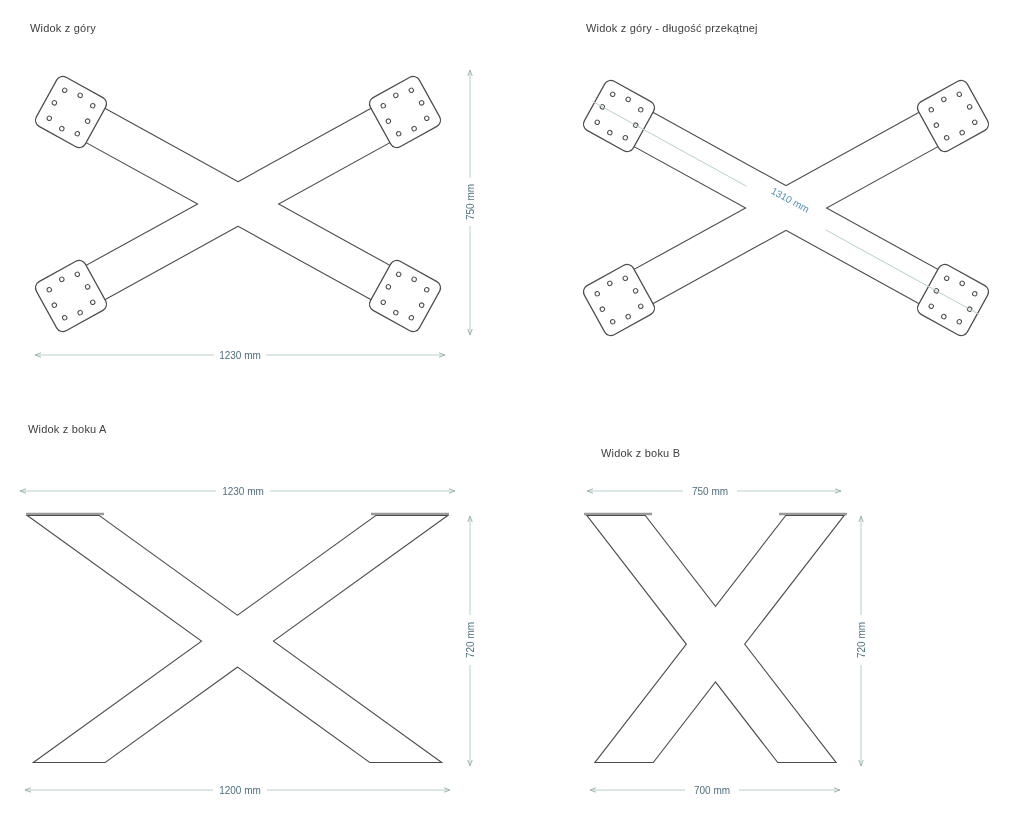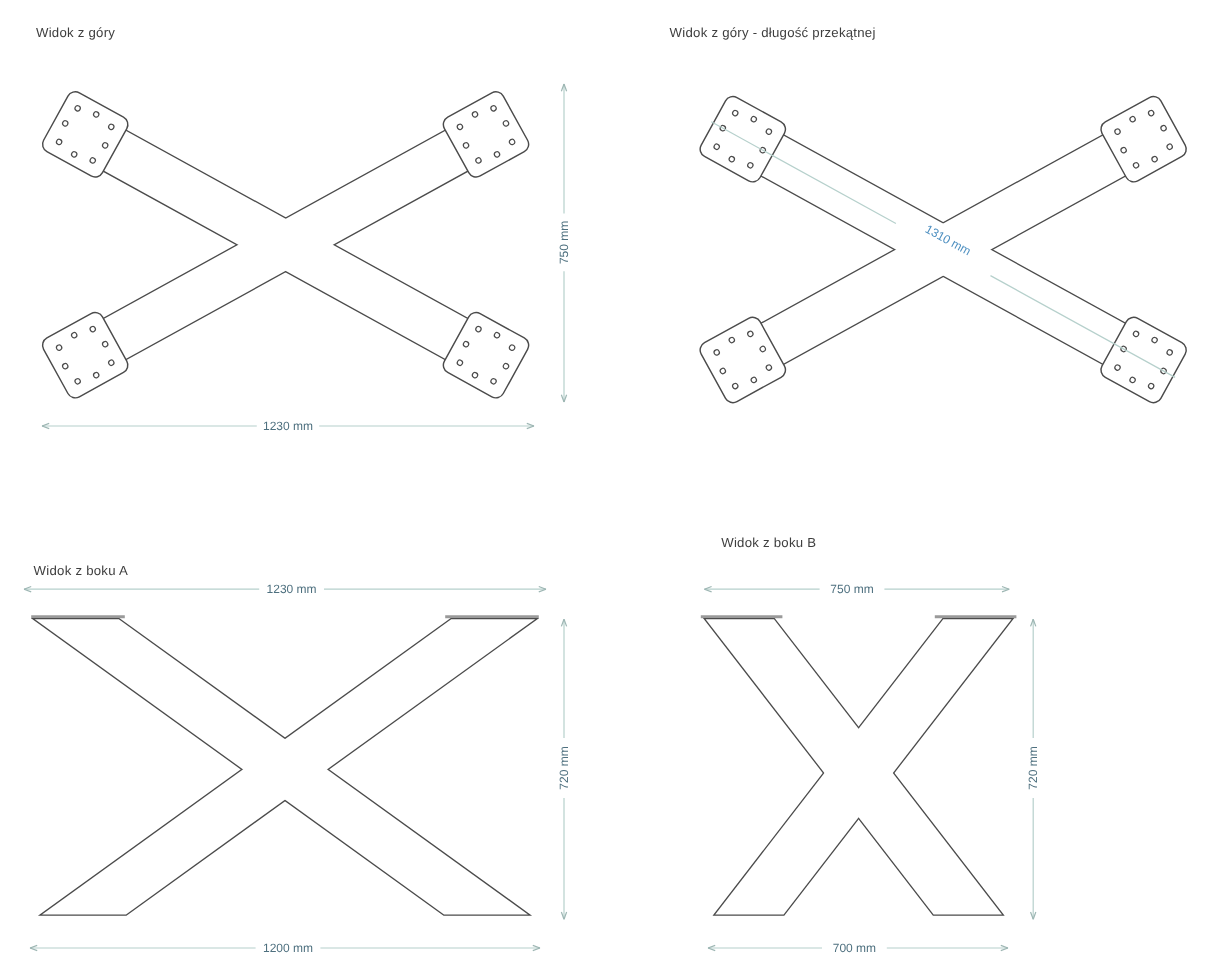--- a/index.html
+++ b/index.html
@@ -12,22 +12,22 @@
   text.dim{font-family:"Liberation Sans", sans-serif;font-size:10px;
            fill:var(--dim_text,#4e707f);text-anchor:middle;}
   text.dim.diag{fill:var(--diag_text,#4d8fc0);}
 </style>
 </head>
 <body>
 
 <div class="canvas">
 
   <div class="view-title" style="left:30px;top:22px">Widok z góry</div>
-  <div class="view-title" style="left:558px;top:22px">Widok z góry - długość przekątnej</div>
-  <div class="view-title" style="left:28px;top:470px">Widok z boku A</div>
+  <div class="view-title" style="left:586px;top:22px">Widok z góry - długość przekątnej</div>
+  <div class="view-title" style="left:28px;top:423px">Widok z boku A</div>
   <div class="view-title" style="left:601px;top:447px">Widok z boku B</div>
 
   <svg width="1024" height="816" viewBox="0 0 1024 816">
 
     <g id="g-top">
         <g>
           <path d="M61.83206975913409,128.64178641548486L80.16793024086591,95.35821358451514L414.1679302408659,279.35821358451517L395.8320697591341,312.64178641548483Z" fill="none" stroke="#4b4b4b" stroke-width="2.2"></path>
           <path d="M395.8320697591341,95.35821358451514L414.1679302408659,128.64178641548486L80.16793024086591,312.64178641548483L61.83206975913409,279.35821358451517Z" fill="none" stroke="#4b4b4b" stroke-width="2.2"></path>
           <path d="M61.83206975913409,128.64178641548486L80.16793024086591,95.35821358451514L414.1679302408659,279.35821358451517L395.8320697591341,312.64178641548483Z" fill="#ffffff" stroke="none"></path>
           <path d="M395.8320697591341,95.35821358451514L414.1679302408659,128.64178641548486L80.16793024086591,312.64178641548483L61.83206975913409,279.35821358451517Z" fill="#ffffff" stroke="none"></path>

